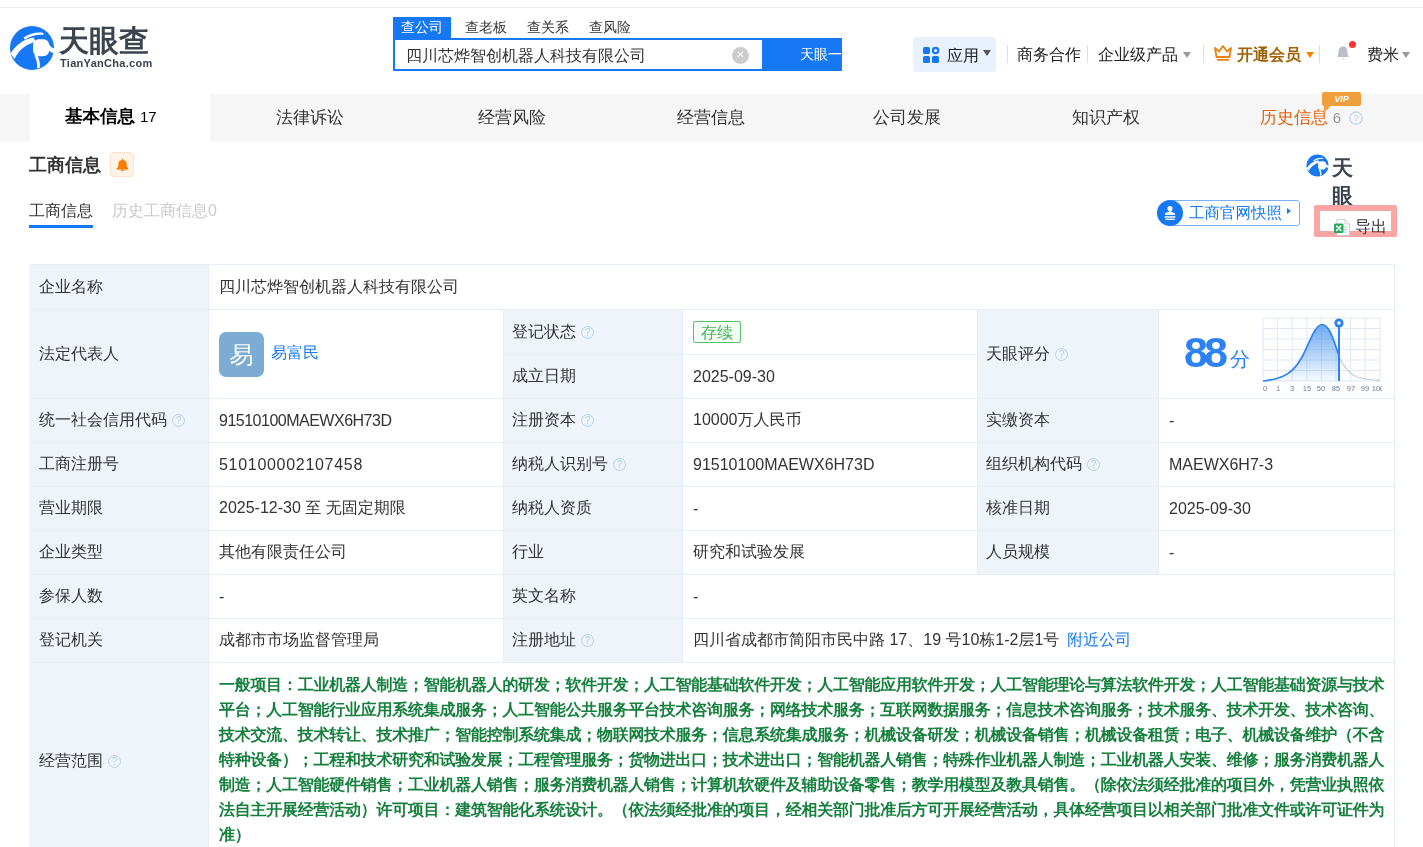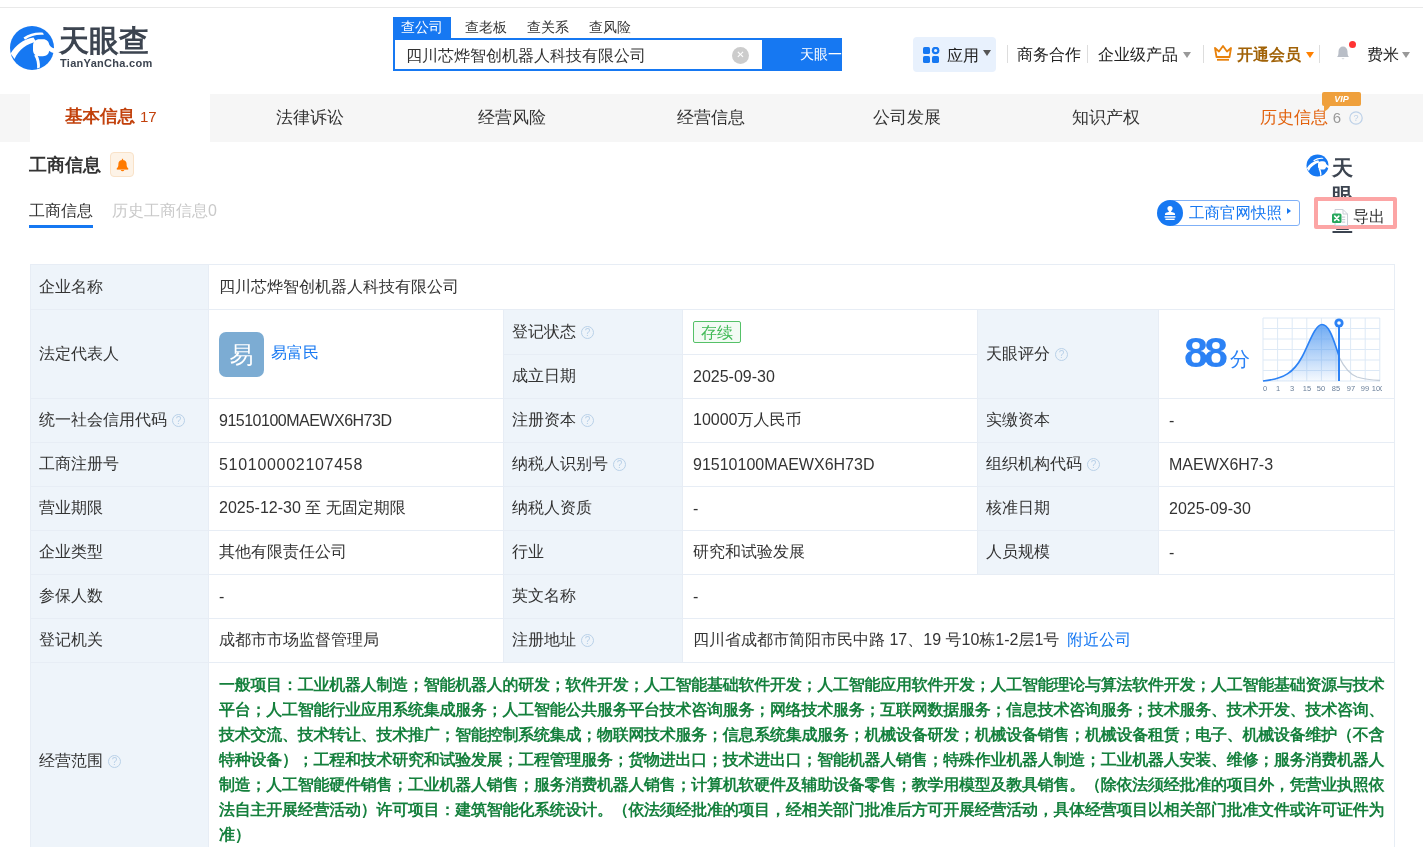--- a/index.html
+++ b/index.html
@@ -78,21 +78,21 @@
     <path d="M3 14 C4 13 4.5 12 4.5 8.5 C4.5 5.5 6.5 3.5 9 3.5 C11.5 3.5 13.5 5.5 13.5 8.5 C13.5 12 14 13 15 14 Z" fill="#b9bec7"></path>
     <path d="M7.5 15.5 a1.8 1.8 0 0 0 3 0 Z" fill="#b9bec7"></path>
   </svg>
   <div class="abs" style="left:1349px;top:41px;width:7px;height:7px;border-radius:50%;background:#f33;"></div>
   <div class="abs" style="left:1367px;top:45px;font-size:16px;color:#222;">费米</div>
   <span class="abs" style="left:1402px;top:52px;width:0;height:0;border:4.5px solid transparent;border-top:6px solid #999;"></span>
 </div>
 
 <div id="tabbar" class="abs" style="left:0;top:94px;width:1423px;height:48px;background:#f6f6f6;">
   <div class="abs" style="left:30px;top:0;width:180px;height:48px;background:#fff;"></div>
-  <div class="abs" style="left:65px;top:13px;font-size:17.5px;line-height:19px;font-weight:bold;color:#c2410c;">基本信息 <span style="font-weight:normal;font-size:15px;">17</span></div>
+  <div class="abs" style="left:65px;top:13px;font-size:17.5px;line-height:19px;font-weight:bold;color:#000000;">基本信息 <span style="font-weight:normal;font-size:15px;">17</span></div>
   <div class="abs" style="left:276px;top:14px;font-size:17px;line-height:19px;color:#333;">法律诉讼</div>
   <div class="abs" style="left:478px;top:14px;font-size:17px;line-height:19px;color:#333;">经营风险</div>
   <div class="abs" style="left:677px;top:14px;font-size:17px;line-height:19px;color:#333;">经营信息</div>
   <div class="abs" style="left:873px;top:14px;font-size:17px;line-height:19px;color:#333;">公司发展</div>
   <div class="abs" style="left:1072px;top:14px;font-size:17px;line-height:19px;color:#333;">知识产权</div>
   <div class="abs" style="left:1260px;top:14px;font-size:17px;line-height:19px;color:#e2620e;">历史信息 <span style="color:#999;font-size:15px;">6</span></div>
   <svg class="abs" style="left:1349px;top:17px;" width="14" height="14" viewBox="0 0 14 14">
     <circle cx="7" cy="7" r="6.2" fill="none" stroke="#bdd1e8" stroke-width="1.2"></circle>
     <text x="7" y="10" font-size="9" fill="#bdd1e8" text-anchor="middle">?</text>
   </svg>
@@ -129,21 +129,21 @@
   <div class="abs" style="left:1157px;top:58px;width:26px;height:26px;border-radius:50%;background:#1678f2;">
     <svg class="abs" style="left:6px;top:5px;" width="14" height="16" viewBox="0 0 14 16">
       <path d="M7 1 a2.6 2.6 0 0 1 2.6 2.6 c0 1.2-.8 2-1.4 2.6 -.3.3-.2.8.3.9 l2.5.7 c.6.2 1 .7 1 1.3 l0 1 L2 10.1 l0-1 c0-.6.4-1.1 1-1.3 l2.5-.7 c.5-.1.6-.6.3-.9 C5.2 5.6 4.4 4.8 4.4 3.6 A2.6 2.6 0 0 1 7 1 Z" fill="#fff"></path>
       <rect x="1.6" y="11.2" width="10.8" height="1.5" fill="#fff"></rect>
       <rect x="2.4" y="13.6" width="9.2" height="1.4" fill="#fff"></rect>
     </svg>
   </div>
   <div class="abs" style="left:1189px;top:63px;font-size:15.5px;line-height:16px;color:#1678f2;">工商官网快照</div>
   <span class="abs" style="left:1287px;top:66px;width:0;height:0;border:3.5px solid transparent;border-left:4.5px solid #1678f2;"></span>
 
-  <div class="abs" style="left:1314px;top:55px;width:83px;height:32px;border:4px solid #fca5a5;border-radius:2px;background:#fff;">
+  <div class="abs" style="left:1314px;top:63px;width:83px;height:32px;border:6px solid #fca5a5;border-radius:2px;background:#fff;">
     <svg class="abs" style="left:14px;top:8px;" width="16" height="17" viewBox="0 0 16 17">
       <path d="M3 0.5 L11 0.5 L15.5 5 L15.5 16.5 L3 16.5 Z" fill="#fff" stroke="#c9ced6" stroke-width="1"></path>
       <path d="M11 0.5 L11 5 L15.5 5" fill="none" stroke="#c9ced6" stroke-width="1"></path>
       <rect x="10" y="7.5" width="3.2" height="1.2" fill="#c9ced6"></rect>
       <rect x="10" y="10" width="3.2" height="1.2" fill="#c9ced6"></rect>
       <rect x="10" y="12.5" width="3.2" height="1.2" fill="#c9ced6"></rect>
       <rect x="0" y="4.5" width="9.5" height="9.5" rx="1.5" fill="#26a75c"></rect>
       <path d="M2.7 7.2 L6.8 11.3 M6.8 7.2 L2.7 11.3" stroke="#fff" stroke-width="1.7" stroke-linecap="round"></path>
     </svg>
     <span class="abs" style="left:35px;top:7px;font-size:16px;line-height:17px;color:#333;">导出</span>

